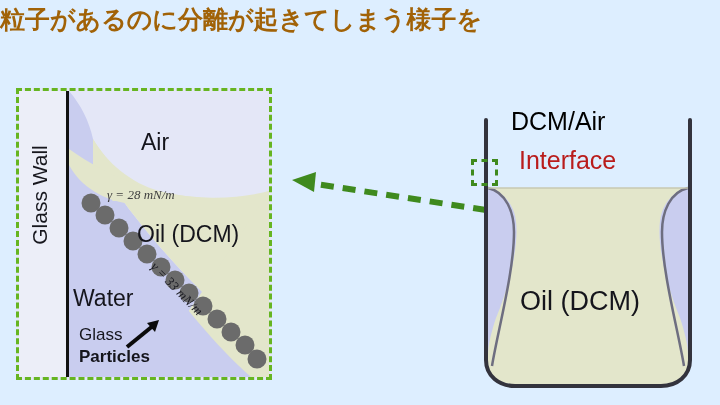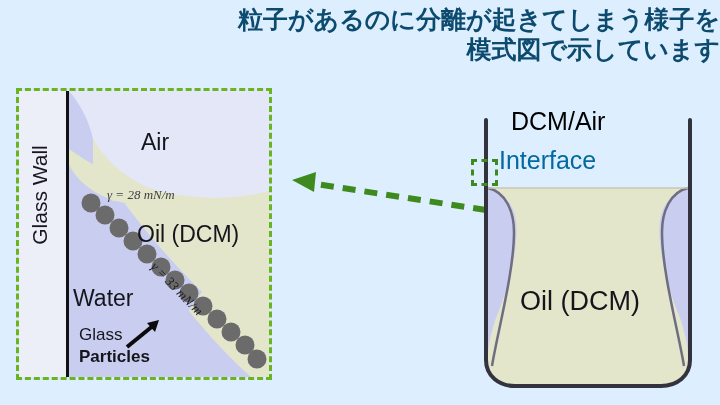--- a/index.html
+++ b/index.html
@@ -14,22 +14,22 @@
     overflow: hidden;
     position: relative;
   }
 
   
   #title-block {
     position: absolute;
     left: 0;
     top: 4px;
     width: 720px;
-    text-align: right;
-    color: #0c4a6e;
+    text-align: left;
+    color: #a16207;
     font-weight: bold;
     font-size: 25px;
     line-height: 30px;
     letter-spacing: 0px;
   }
   #title-block .tline {
     display: block;
     white-space: nowrap;
   }
 
@@ -136,22 +136,22 @@
     left: 0; top: 0;
     width: 244px; height: 288px;
   }
   #label-dcm-air-1 {
     position: absolute;
     left: 45px; top: 3px;
     font-size: 25px; color: #000000; white-space: nowrap;
   }
   #label-dcm-air-2 {
     position: absolute;
-    left: 33px; top: 42px;
-    font-size: 25px; color: #0369a1; white-space: nowrap;
+    left: 53px; top: 42px;
+    font-size: 25px; color: #b91c1c; white-space: nowrap;
   }
   #label-oil-beaker {
     position: absolute;
     left: 54px; top: 182px;
     font-size: 27px; color: #15151c; white-space: nowrap;
   }
   #zoom-box {
     position: absolute;
     left: 5px;
     top: 55px;
@@ -159,21 +159,20 @@
     height: 27px;
     border: 3px dashed #3f8a1e;
     box-sizing: border-box;
   }
 </style>
 </head>
 <body>
 
 <div id="title-block">
   <span class="tline">粒子があるのに分離が起きてしまう様子を</span>
-  <span class="tline">模式図で示しています</span>
 </div>
 
 <div id="left-panel">
   <div id="left-inner">
 
     <div class="air-bg"></div>
 
     <svg id="left-svg" viewBox="0 0 250 286" preserveAspectRatio="none">
 
       <path d="M 50,0 L 50,286 L 250,286 L 250,258

